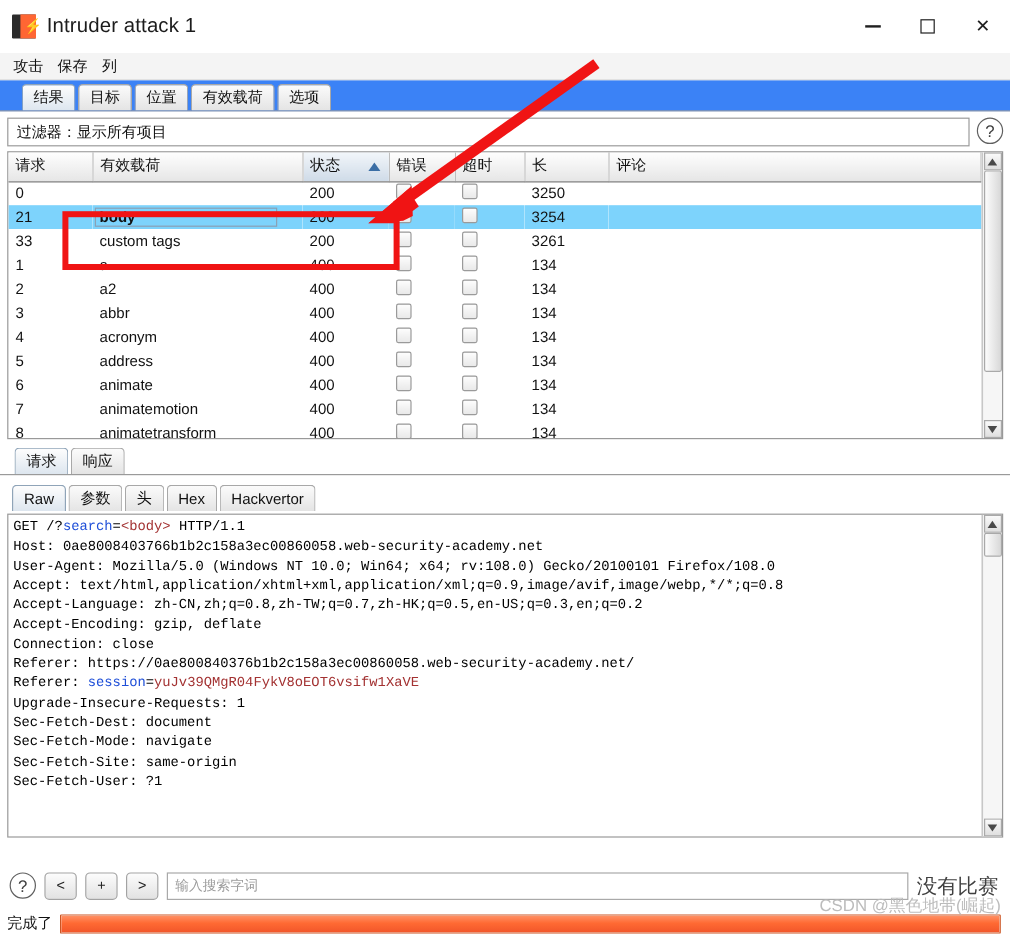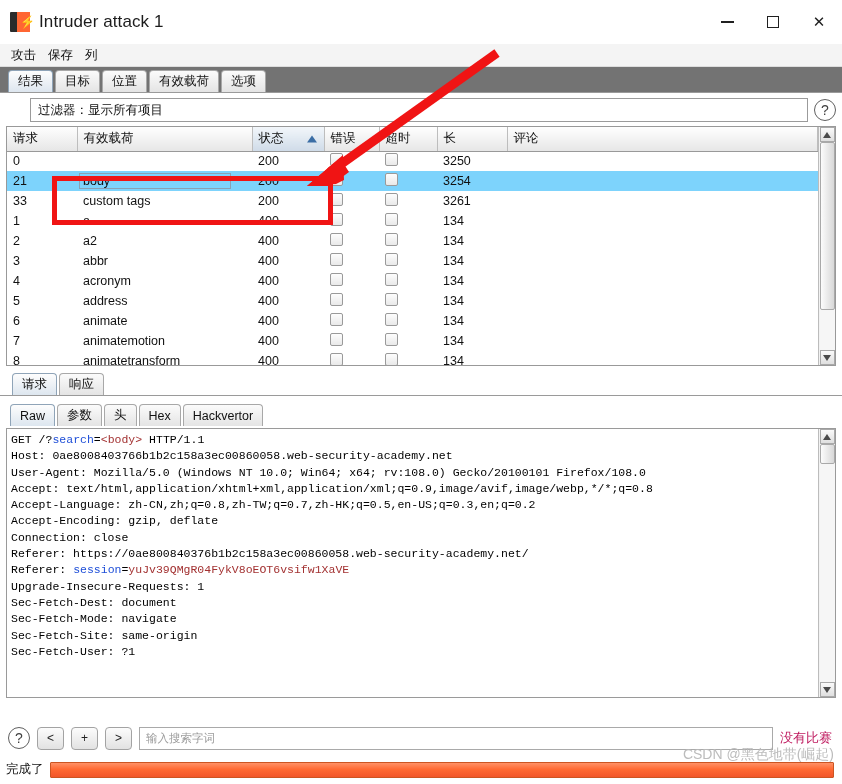--- a/index.html
+++ b/index.html
@@ -47,33 +47,33 @@
     height: 23px; display: flex; align-items: center;
     background: #f4f4f4; padding-left: 9px; gap: 8px;
     border-bottom: 1px solid #dddddd;
     text-align: center;
   }
   .menu-item { font-size: 12.5px; color: #111; padding: 1px 2px; }
 
   
   .tabstrip {
     height: 26px; display: flex; align-items: flex-end;
-    background: #737373; padding-left: 8px;
+    background: #3b82f6; padding-left: 18px;
     border-bottom: 1px solid #9a9a9a;
   }
   .tab {
     height: 22px; padding: 0 9px; display: flex; align-items: center;
     font-size: 12.5px; border: 1px solid #a8a8a8; border-bottom: none;
     border-radius: 4px 4px 0 0; margin-right: 2px;
     background: linear-gradient(#fbfbfb, #e4e4e4); color: #111;
   }
   .tab.active { background: linear-gradient(#fdfdfd, #dde6ef); border-color: #8fa4b8; }
 
   
-  .filterwrap { padding: 5px 6px 4px 6px; background:#ffffff; display:flex; align-items:center; gap:6px;margin-left:24px; }
+  .filterwrap { padding: 5px 6px 4px 6px; background:#ffffff; display:flex; align-items:flex-start; gap:6px; }
   .filterbar {
     flex: 1; height: 24px; border: 1px solid #9b9b9b; background: #ffffff;
     display: flex; align-items: center; padding-left: 7px; font-size: 12.5px; color:#111;
   }
   .help-circle {
     width: 22px; height: 22px; border-radius: 50%; border: 1.6px solid #606060;
     display: flex; align-items: center; justify-content: center;
     font-size: 14px; color: #404040; background: #fff; flex: none;
   }
 
@@ -97,21 +97,21 @@
     height: 20px; font-size: 12.5px; padding-left: 6px; color: #111;
     border: none; white-space: nowrap; overflow: hidden;
   }
   table.results tr.sel td { background: #7dd3fc; }
   .cb {
     width: 13px; height: 13px; border: 1px solid #9a9a9a; border-radius: 2px;
     background: linear-gradient(#fdfdfd, #e9e9e9); display: inline-block;
   }
   .payload-sel {
     display: inline-block; border: 1px solid #8aa1b5; padding: 0 3px;
-    margin-left: -4px; width: 152px;
+    margin-left: -4px; width: 152px; font-weight: bold;
   }
 
   
   .vscroll {
     width: 17px; background: #f2f2f2; border-left: 1px solid #bcbcbc;
     display: flex; flex-direction: column; align-items: center; position: relative;
   }
   .vscroll .sbtn {
     width: 15px; height: 15px; display: flex; align-items: center; justify-content: center;
     background: linear-gradient(#fafafa, #dfdfdf); border: 1px solid #a9a9a9; flex: none;
@@ -147,21 +147,21 @@
   .rbtn {
     width: 27px; height: 23px; border: 1px solid #a3a3a3; border-radius: 4px;
     background: linear-gradient(#fcfcfc, #e2e2e2);
     display: flex; align-items: center; justify-content: center; font-size: 12px; color: #222;
   }
   .searchbox {
     flex: 1; height: 23px; border: 1px solid #a9a9a9; background: #fff;
     display: flex; align-items: center; padding-left: 6px;
     font-size: 11.5px; color: #9c9c9c;
   }
-  .nomatch { font-size: 13px; color: #be185d; padding-right: 2px; white-space: nowrap; }
+  .nomatch { font-size: 17px; color: #404040; padding-right: 2px; white-space: nowrap; }
 
   
   .statusbar {
     position: absolute; left: 0; right: 0; bottom: 0; height: 29px;
     display: flex; align-items: center; padding-left: 6px; background: #fff;
   }
   .status-text { font-size: 12.5px; color: #111; white-space: nowrap; }
   .progress-outer {
     flex: 1; height: 16px; margin: 0 8px 0 6px;
     border: 1px solid #cc5522; background: #ffeede; border-radius: 1px; overflow: hidden;

